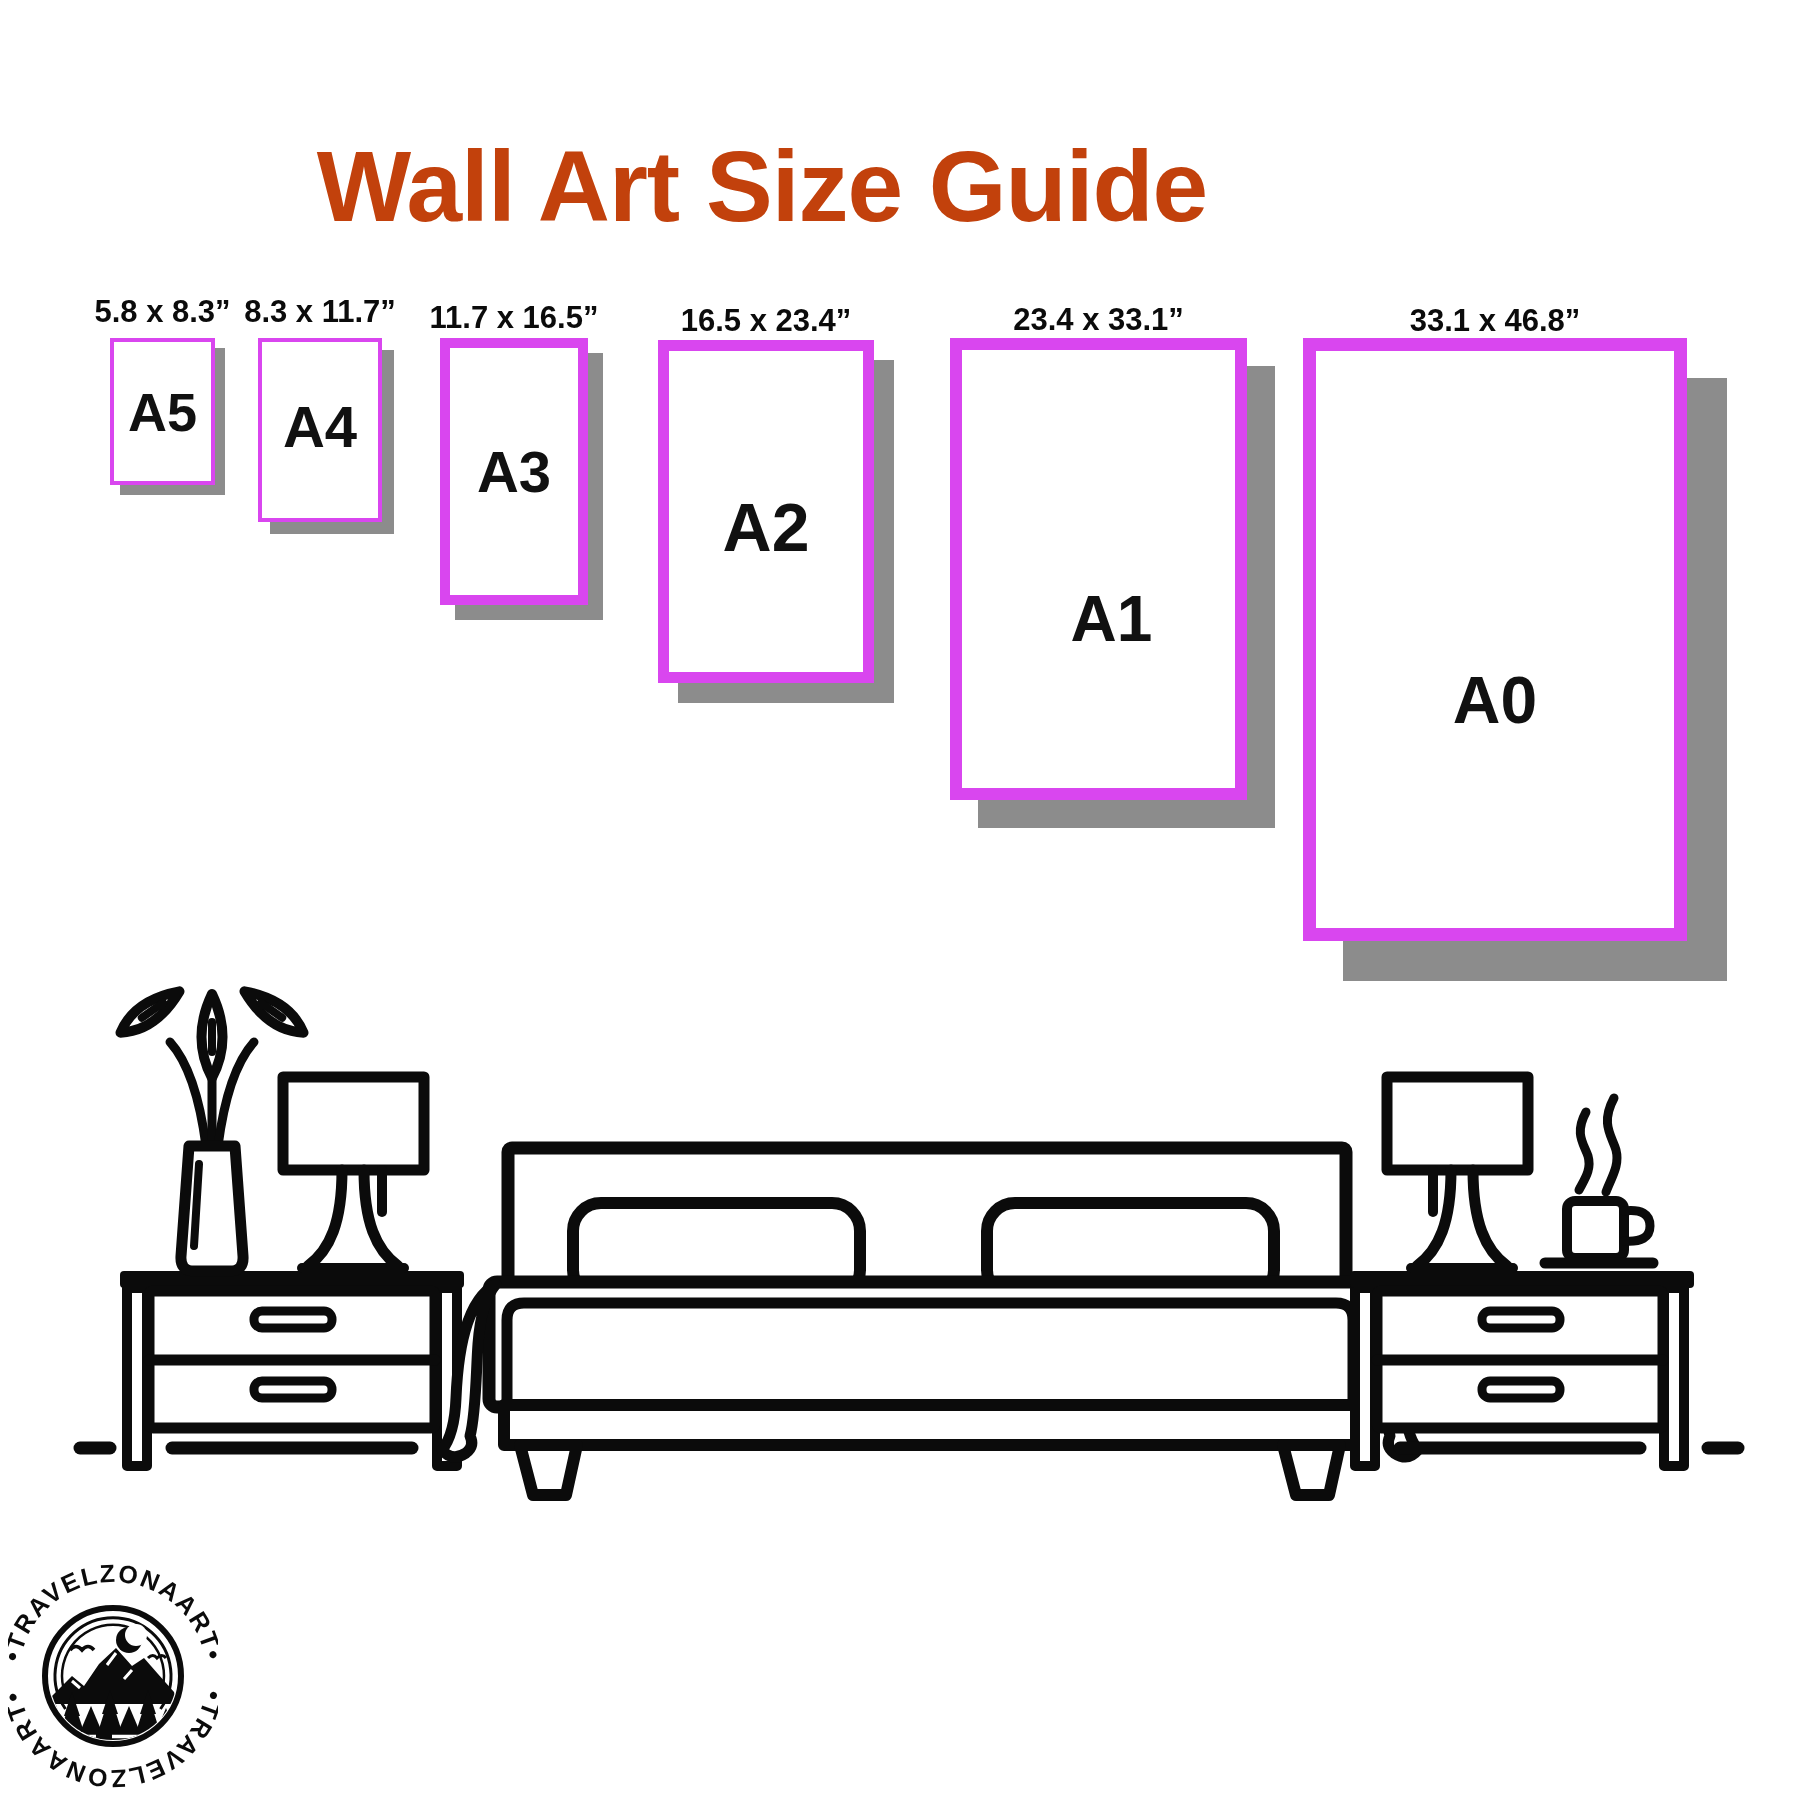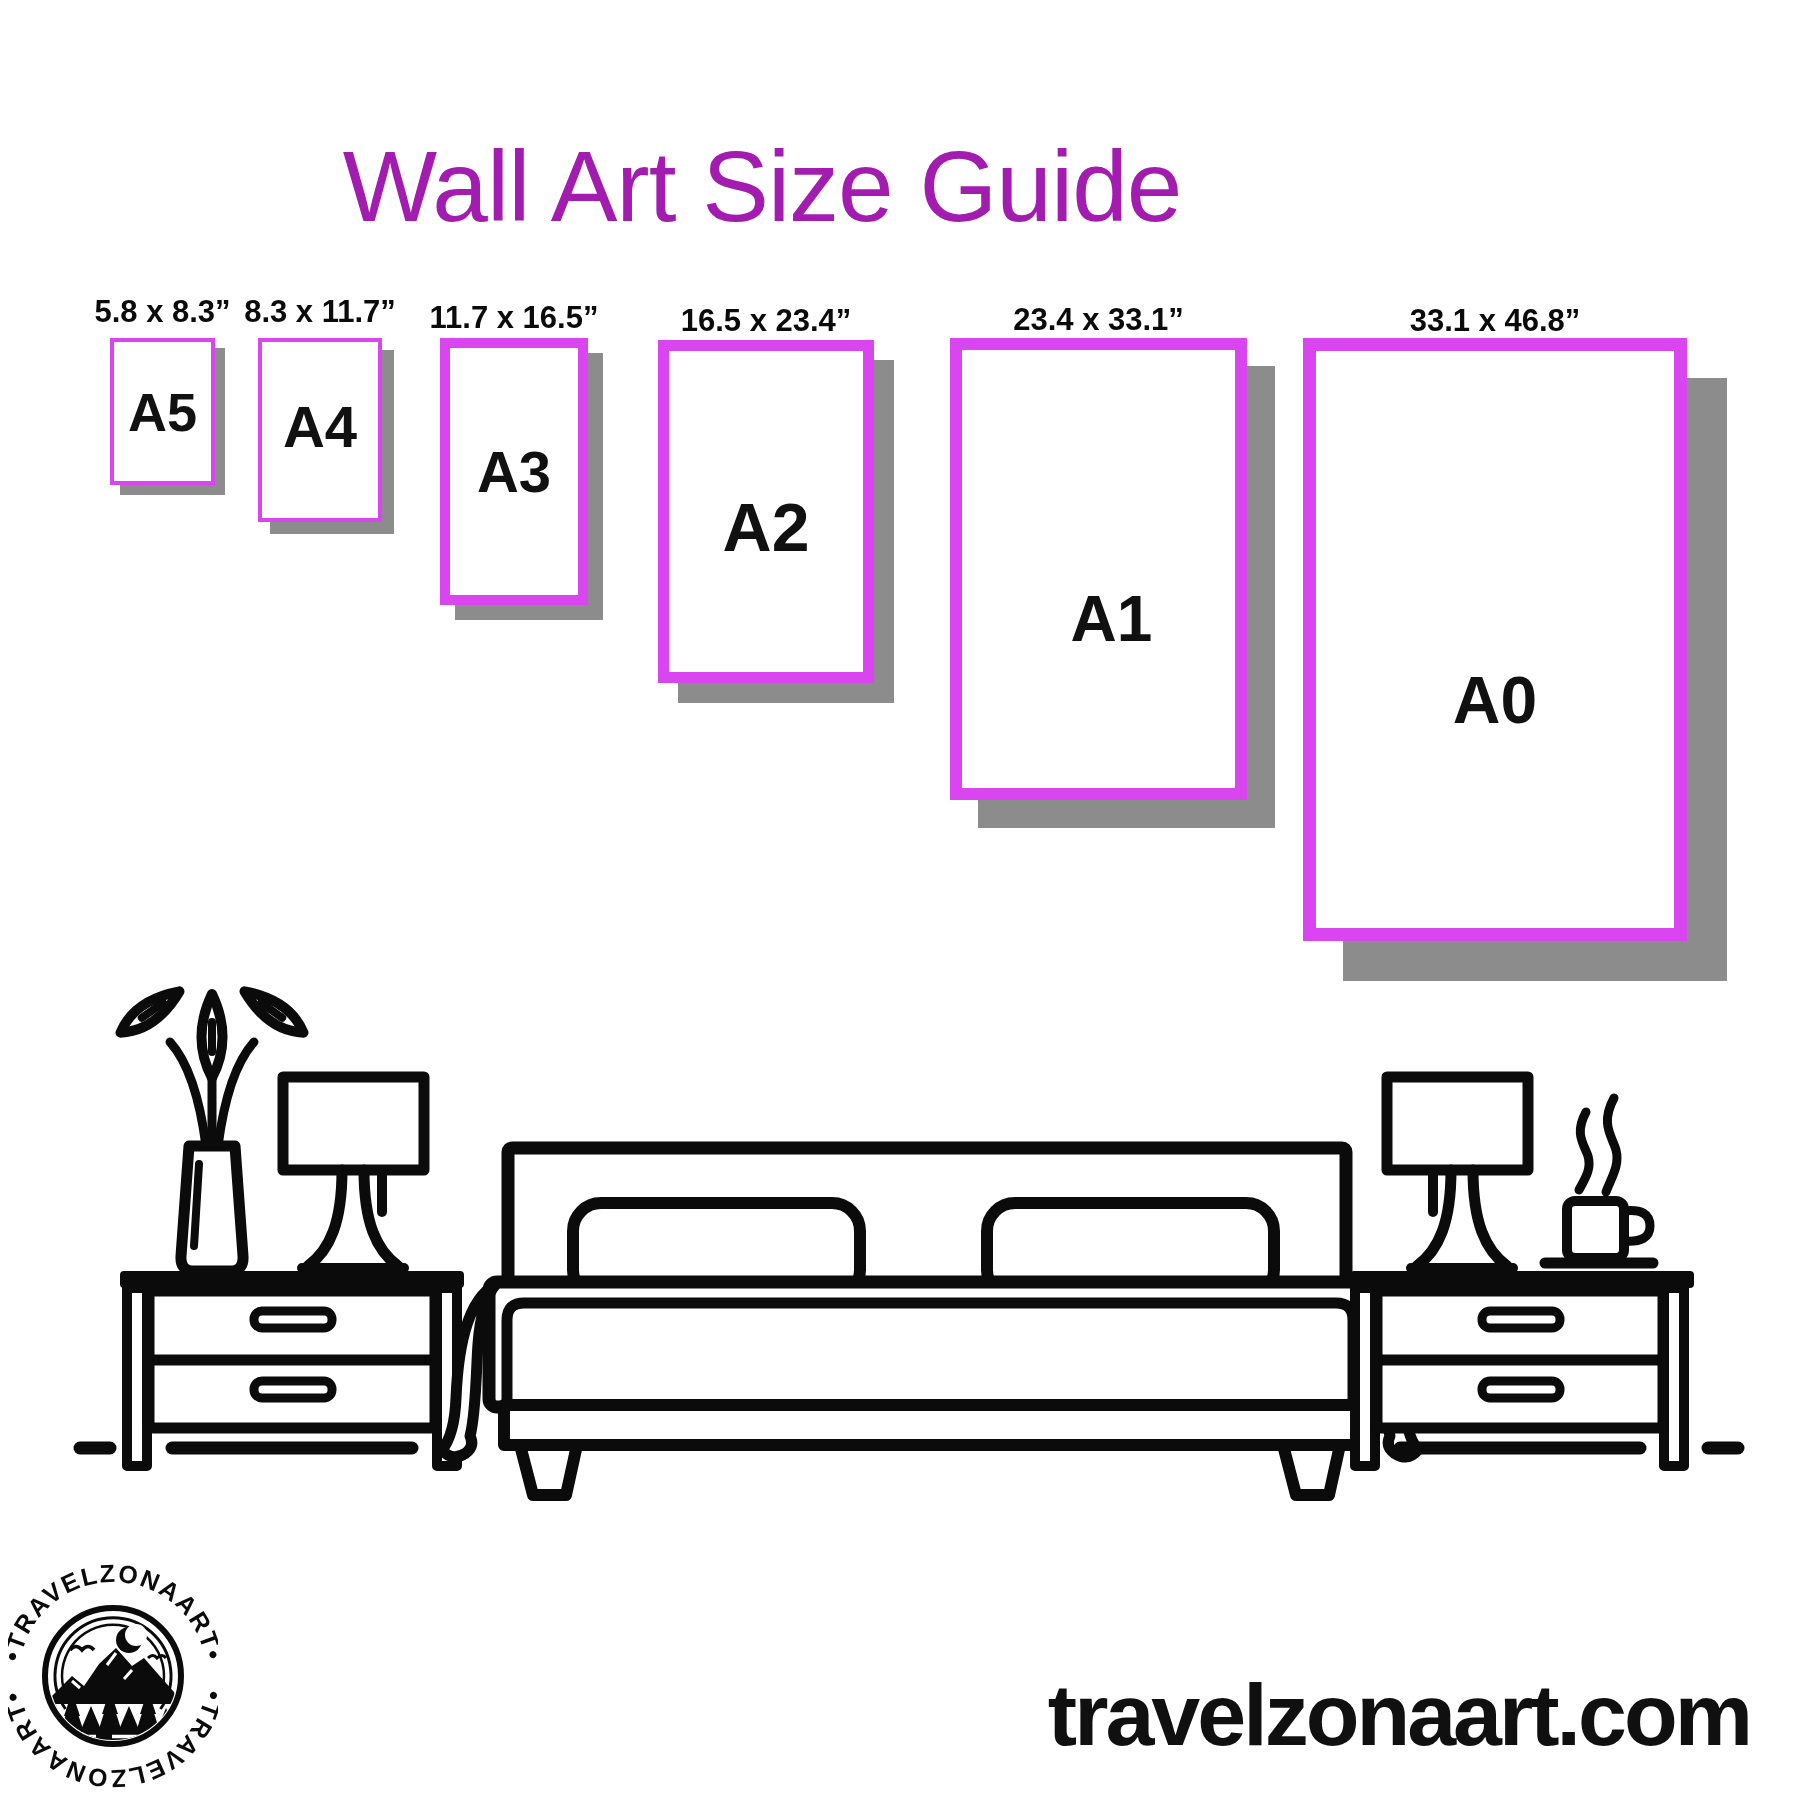--- a/index.html
+++ b/index.html
@@ -3,21 +3,21 @@
 <meta charset="utf-8">
 <style>
   html,body{margin:0;padding:0;background:#ffffff;}
   #canvas{
     position:relative;width:1800px;height:1800px;background:#ffffff;overflow:hidden;
     font-family:"Liberation Sans","DejaVu Sans",sans-serif;color:#0b0b0b;
   }
   
   .page-title{
     position:absolute;top:62px;left:0;width:1524px;text-align:center;
-    font-size:100px;font-weight:400;letter-spacing:-1px;color:#a21caf;white-space:nowrap;
+    font-size:100px;font-weight:700;letter-spacing:-1px;color:#c2410c;white-space:nowrap;
   }
   
   .frame{
     position:absolute;background:#ffffff;border:4px solid #d946ef;box-sizing:border-box;
     display:flex;align-items:center;justify-content:center;
   }
   .frame .size-label{
     position:absolute;top:-48px;left:50%;transform:translateX(-50%);
     font-size:31px;font-weight:700;white-space:nowrap;color:#0b0b0b;
   }
@@ -199,15 +199,14 @@
       <g>
         <rect x="34" y="180" width="142" height="9" fill="#0b0b0b"></rect>
         <path d="M 50 184.5 H 88 M 104 184.5 H 138" stroke="#ffffff" stroke-width="3.5"></path>
         <path d="M 46 196 H 84 M 96 196 H 142" stroke="#0b0b0b" stroke-width="4.5"></path>
         <path d="M 58 205 H 102 M 114 205 H 136" stroke="#0b0b0b" stroke-width="4"></path>
         <path d="M 70 213 H 118" stroke="#0b0b0b" stroke-width="3.5"></path>
       </g>
     </g>
   </svg>
 
-  <div class="website">travelzonaart.com</div>
 
 </div>
 
 </body></html>

